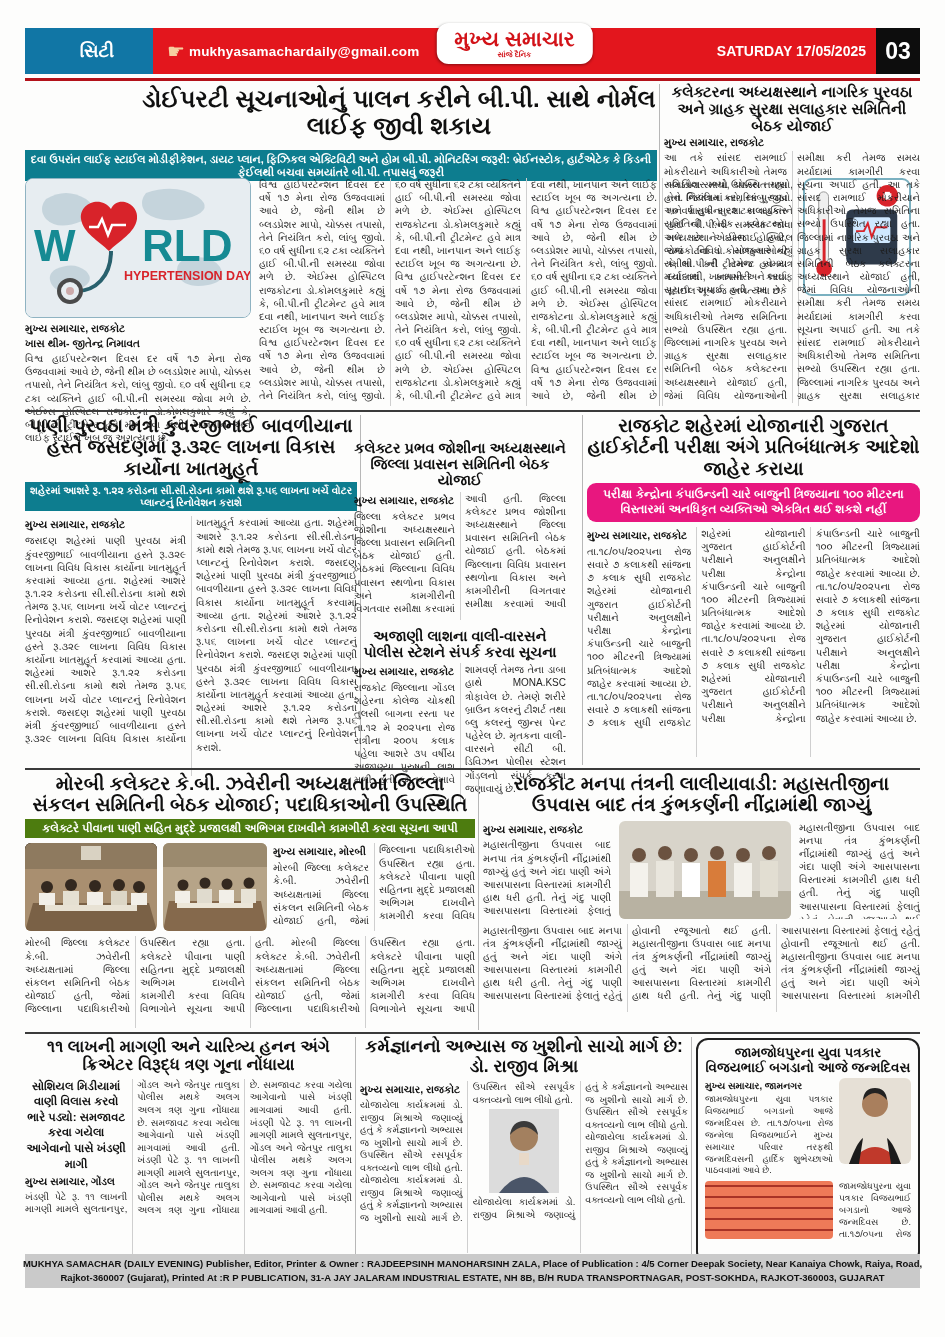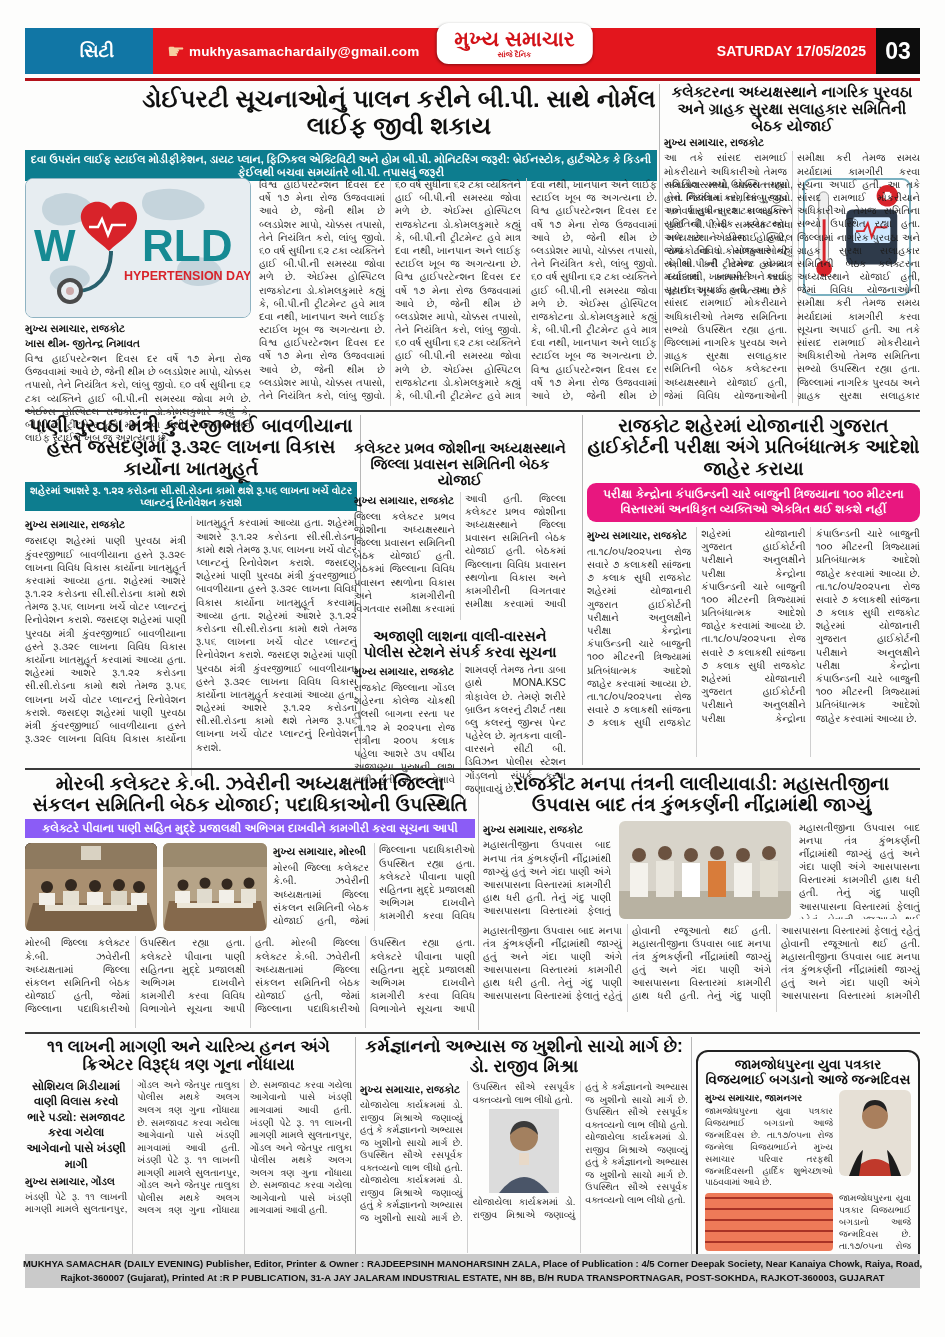--- a/index.html
+++ b/index.html
@@ -22,21 +22,21 @@
             font-size:23px;font-weight:bold;}
   .redrule{position:absolute;top:78px;left:25px;right:25px;height:3px;background:#b3121a;}
   
   .vline{position:absolute;width:1px;background:#b7b7b7;}
   .hline{position:absolute;left:25px;right:25px;height:2px;background:#3b3b3b;}
   .sec{position:absolute;}
   .headline{font-weight:bold;color:#0f0f0f;text-align:center;line-height:1.12;
             font-family:"Liberation Sans","DejaVu Sans",sans-serif;}
   .tealbar{background:#0d7d8f;color:#fff;font-weight:bold;text-align:center;font-size:11.5px;
            padding:3px 4px;line-height:1.15;}
-  .pinkbar{background:#8b5cf6;color:#fff;font-weight:bold;text-align:center;font-size:11.5px;
+  .pinkbar{background:#4d7c0f;color:#fff;font-weight:bold;text-align:center;font-size:11.5px;
            padding:3px 6px;line-height:1.2;}
   .pinkbox{background:#e8177f;color:#fff;font-weight:bold;text-align:center;font-size:12px;
            padding:4px 10px;border-radius:9px;line-height:1.3;}
   .byline{font-weight:bold;font-size:10.5px;text-align:left;color:#111;margin:2px 0;}
   .body{font-size:10px;color:#1d1d1d;text-align:justify;line-height:1.32;}
   .cols2{column-count:2;column-gap:10px;column-rule:1px solid #cfcfcf;}
   .cols3{column-count:3;column-gap:10px;column-rule:1px solid #cfcfcf;}
   .cols4{column-count:4;column-gap:10px;column-rule:1px solid #cfcfcf;}
   .badge{position:absolute;background:#e3161d;color:#fff;font-weight:bold;text-align:center;
          border-radius:50%;display:flex;align-items:center;justify-content:center;padding:6px;line-height:1.2;}
@@ -247,21 +247,21 @@
         <rect width="70" height="84" fill="#dcdcdc"></rect>
         <circle cx="35" cy="28" r="14" fill="#a3805f"></circle>
         <path d="M21 26 q14 -16 28 0 q-2 -14 -14 -14 q-12 0 -14 14z" fill="#3a3a3a"></path>
         <path d="M10 84 q25 -32 50 0z" fill="#4a5568"></path>
         <rect x="30" y="44" width="10" height="12" fill="#e8d9c8"></rect>
       </svg>
       <span>યોજાયેલા કાર્યક્રમમાં ડો. રાજીવ મિશ્રાએ જણાવ્યું હતું કે કર્મજ્ઞાનનો અભ્યાસ જ ખુશીનો સાચો માર્ગ છે. ઉપસ્થિત સૌએ રસપૂર્વક વક્તવ્યનો લાભ લીધો હતો. યોજાયેલા કાર્યક્રમમાં ડો. રાજીવ મિશ્રાએ જણાવ્યું હતું કે કર્મજ્ઞાનનો અભ્યાસ જ ખુશીનો સાચો માર્ગ છે. ઉપસ્થિત સૌએ રસપૂર્વક વક્તવ્યનો લાભ લીધો હતો.</span>
     </div>
   </div>
   <div class="vline" style="left:691px;top:1037px;height:228px;"></div>
-  <div class="sec" style="left:696px;top:1038px;width:224px;height:226px;border:2px solid #222;border-radius:12px;padding:5px 7px;box-sizing:border-box;margin-top:12px;">
+  <div class="sec" style="left:696px;top:1038px;width:224px;height:226px;border:2px solid #222;border-radius:12px;padding:5px 7px;box-sizing:border-box;">
     <div class="headline" style="font-size:13.5px;">જામજોધપુરના યુવા પત્રકાર વિજયભાઈ બગડાનો આજે જન્મદિવસ</div>
     <div style="display:flex;gap:6px;margin-top:3px;">
       <div style="flex:1;">
         <div class="byline" style="font-size:9.5px;">મુખ્ય સમાચાર, જામનગર</div>
         <div class="body" style="font-size:9px;">જામજોધપુરના યુવા પત્રકાર વિજયભાઈ બગડાનો આજે જન્મદિવસ છે. તા.૧૭/૦૫ના રોજ જન્મેલા વિજયભાઈને મુખ્ય સમાચાર પરિવાર તરફથી જન્મદિવસની હાર્દિક શુભેચ્છાઓ પાઠવવામાં આવે છે.</div>
       </div>
       <svg class="img" width="72" height="86" viewBox="0 0 72 86">
         <rect width="72" height="86" fill="#e6e0d6"></rect>
         <circle cx="36" cy="26" r="13" fill="#a97f5d"></circle>
         <path d="M24 22 q12 -14 24 0 q-1 -12 -12 -12 q-11 0 -12 12z" fill="#222"></path>

